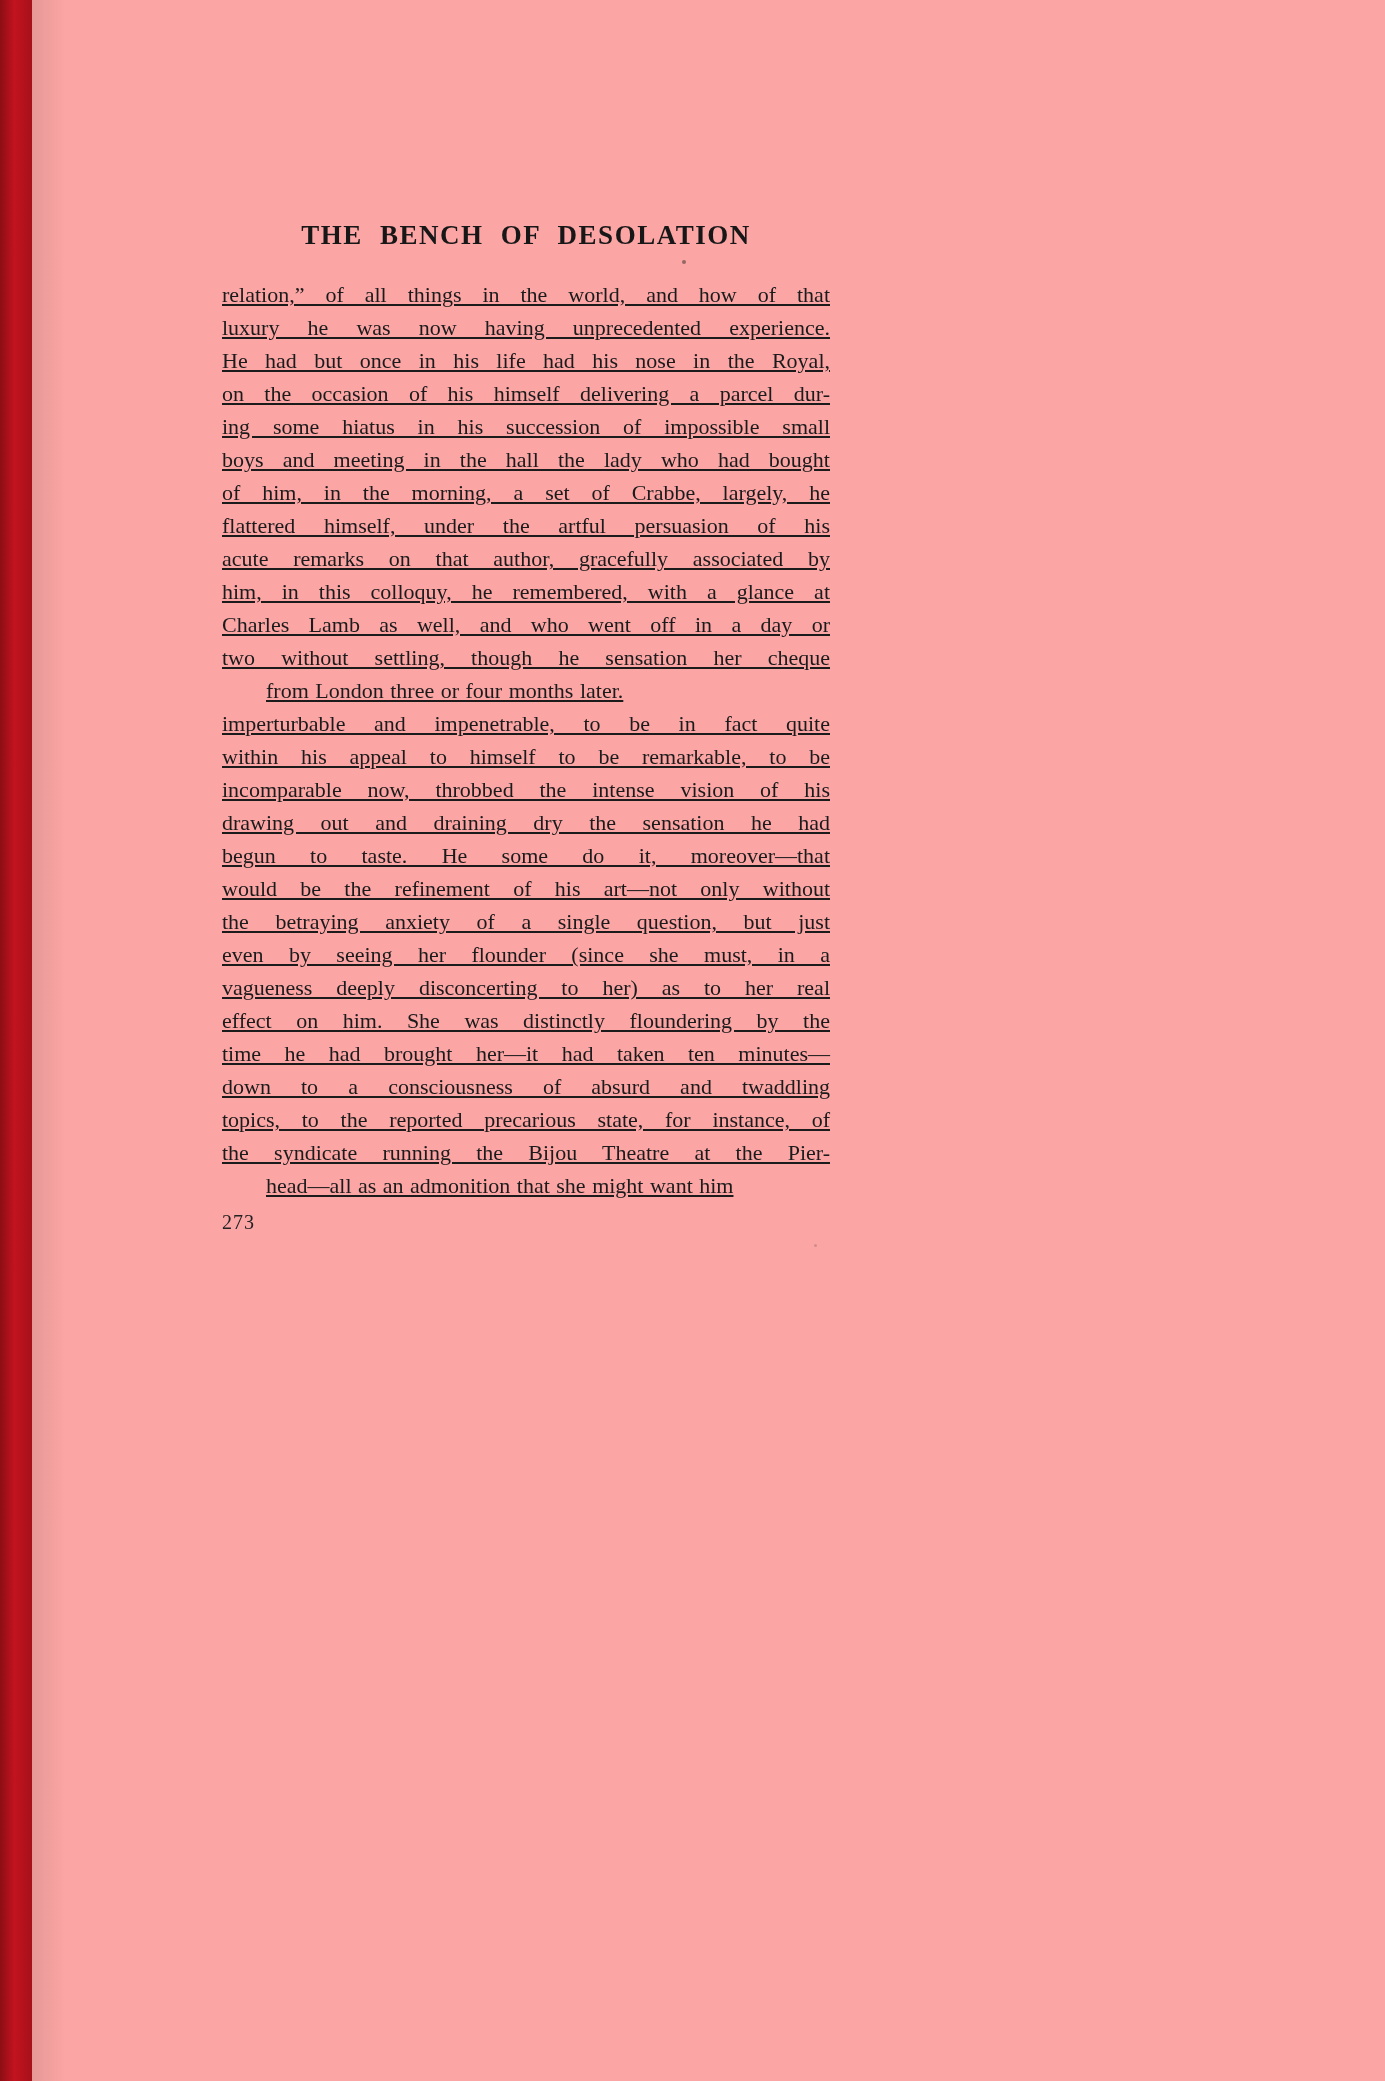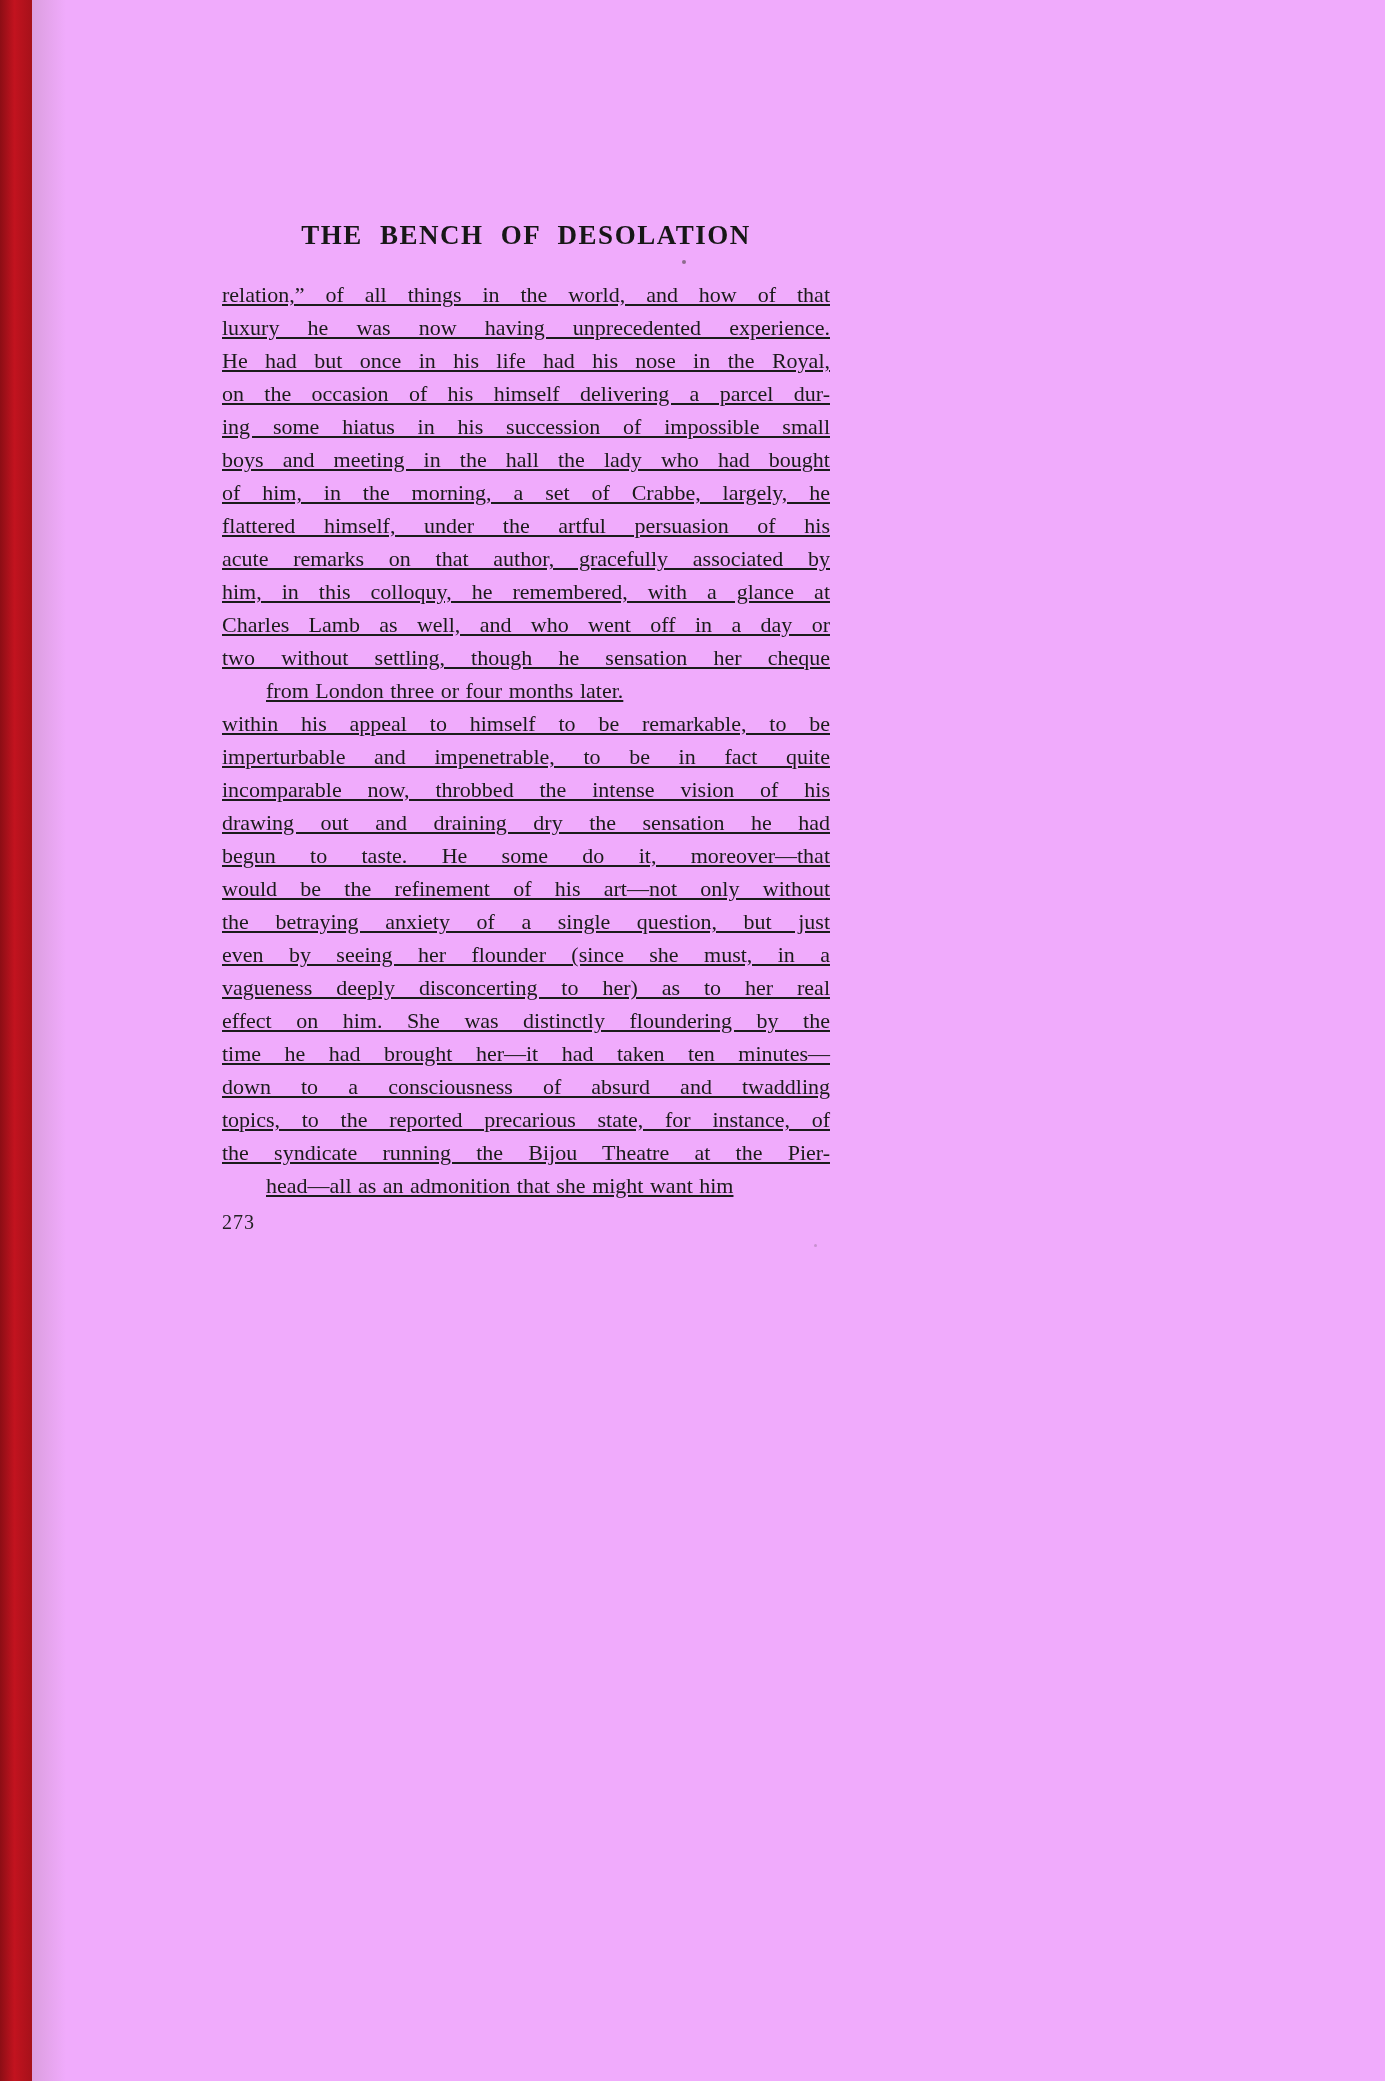--- a/index.html
+++ b/index.html
@@ -4,21 +4,21 @@
 <style>
   html, body {
     margin: 0;
     padding: 0;
     background: #e9e7e0;
   }
   .page {
     position: relative;
     width: 1385px;
     height: 2081px;
-    background: #f0abfc;
+    background: #fca5a5;
     overflow: hidden;
     font-family: "Liberation Serif", "DejaVu Serif", serif;
     color: #1b1b1b;
   }
   .cover-strip {
     position: absolute;
     left: 0;
     top: 0;
     width: 32px;
     height: 100%;
@@ -104,22 +104,22 @@
           <div class="line">boys and meeting in the hall the lady who had bought</div>
           <div class="line">of him, in the morning, a set of Crabbe, largely, he</div>
           <div class="line">flattered himself, under the artful persuasion of his</div>
           <div class="line">acute remarks on that author, gracefully associated by</div>
           <div class="line">him, in this colloquy, he remembered, with a glance at</div>
           <div class="line">Charles Lamb as well, and who went off in a day or</div>
           <div class="line">two without settling, though he sensation her cheque</div>
           <div class="line last">from London three or four months later.</div>
         </div>
         <div class="paragraph">
+          <div class="line">imperturbable and impenetrable, to be in fact quite</div>
           <div class="line">within his appeal to himself to be remarkable, to be</div>
-          <div class="line">imperturbable and impenetrable, to be in fact quite</div>
           <div class="line">incomparable now, throbbed the intense vision of his</div>
           <div class="line">drawing out and draining dry the sensation he had</div>
           <div class="line">begun to taste.  He some do it, moreover—that</div>
           <div class="line">would be the refinement of his art—not only without</div>
           <div class="line">the betraying anxiety of a single question, but just</div>
           <div class="line">even by seeing her flounder (since she must, in a</div>
           <div class="line">vagueness deeply disconcerting to her) as to her real</div>
           <div class="line">effect on him.  She was distinctly floundering by the</div>
           <div class="line">time he had brought her—it had taken ten minutes—</div>
           <div class="line">down to a consciousness of absurd and twaddling</div>

